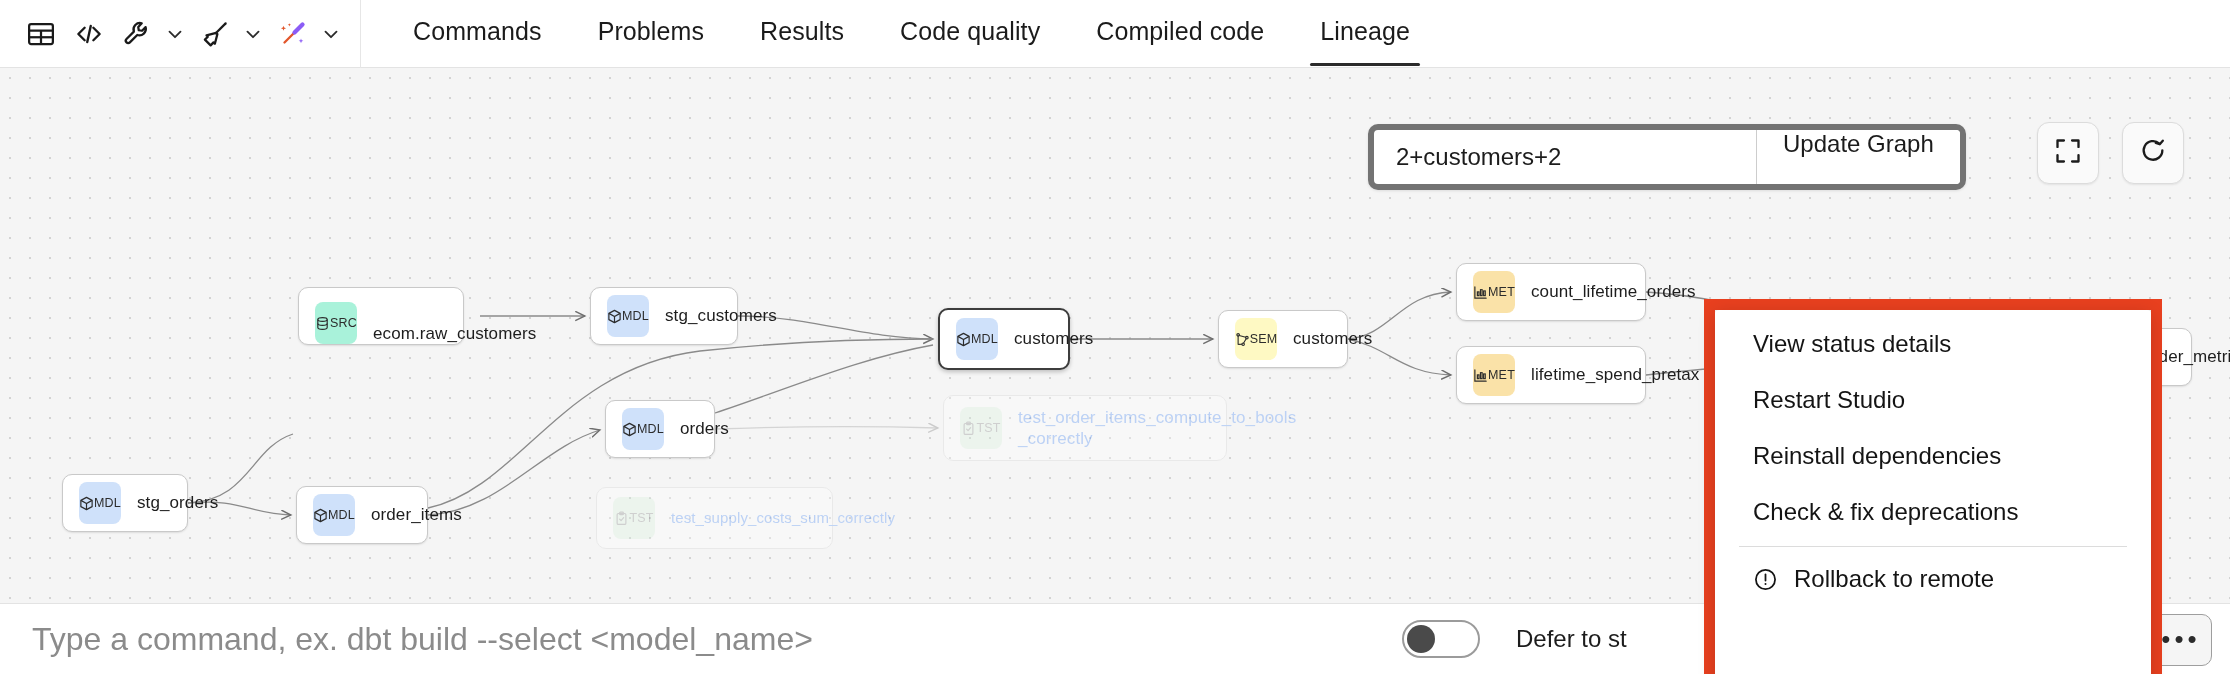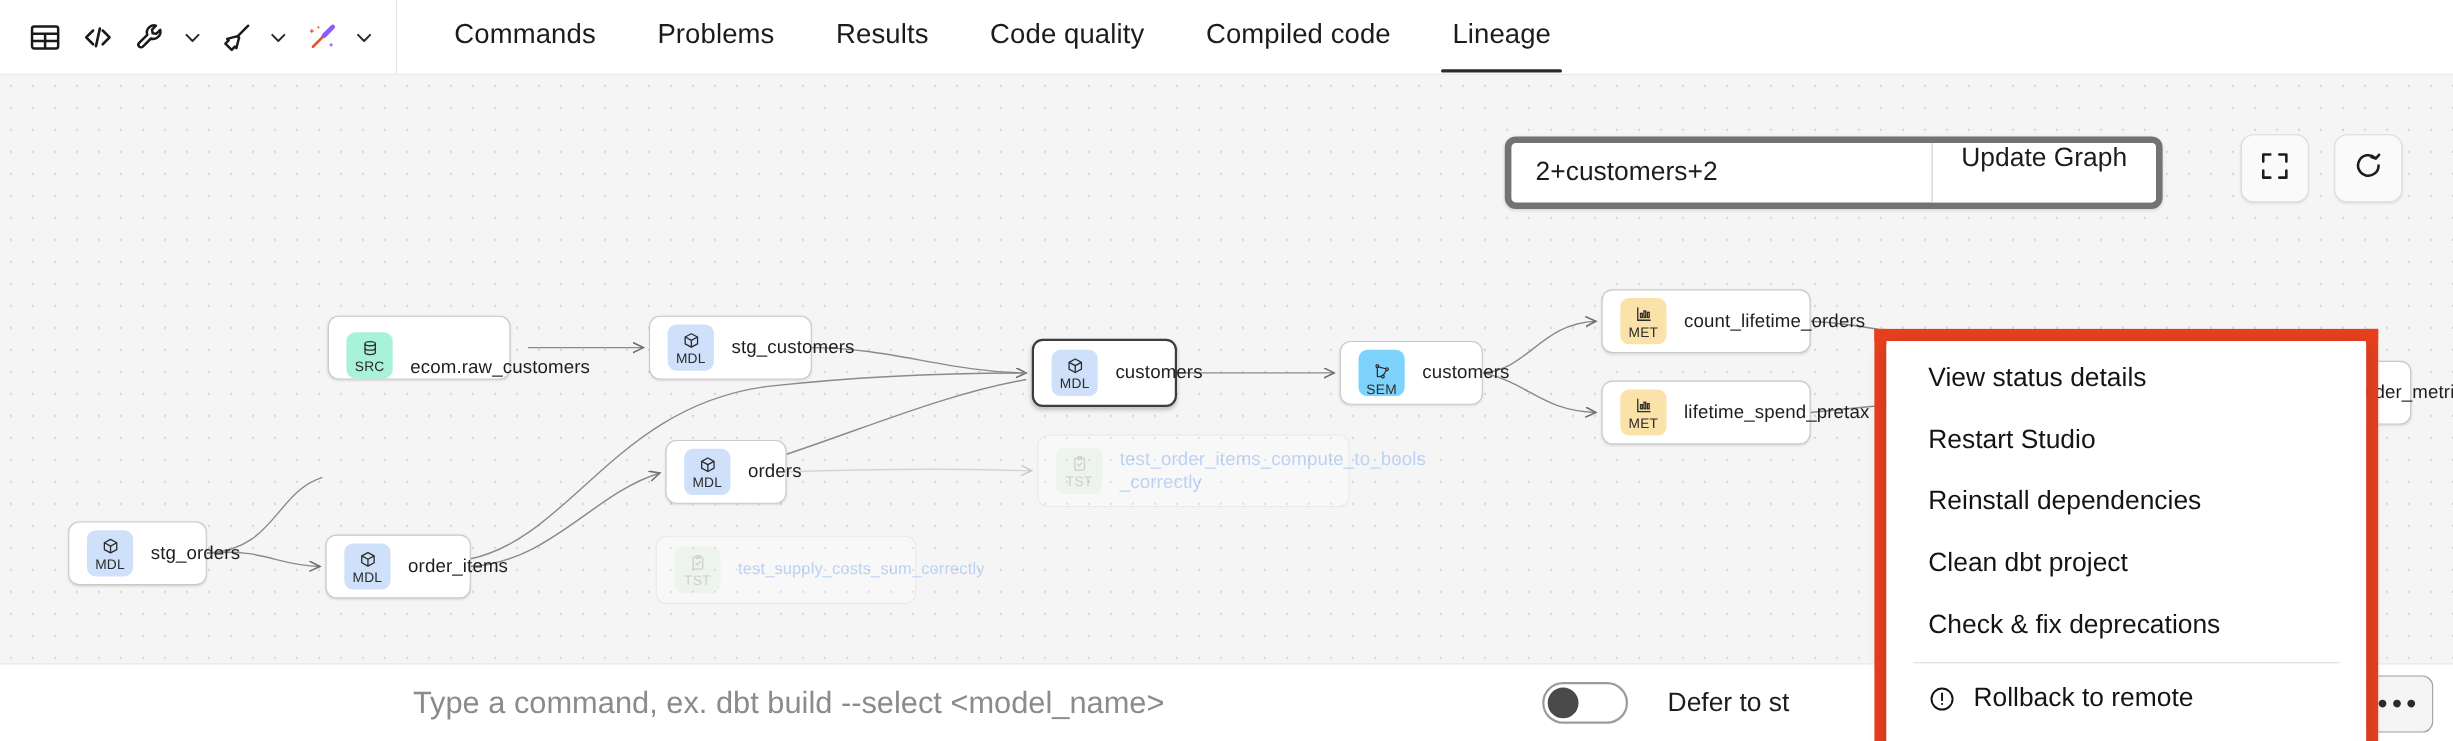--- a/index.html
+++ b/index.html
@@ -62,28 +62,28 @@
     border: 1px solid #c9c9c9;
     border-radius: 10px;
     display: flex; align-items: center;
     padding-left: 16px;
     box-shadow: 0 1px 2px rgba(0,0,0,.10);
   }
   .node.sel { border: 2px solid #3d3d3d; box-shadow: 0 2px 4px rgba(0,0,0,.22); }
   .node.ghost { opacity: .30; box-shadow:none; border-color:#cfcfcf; }
   .badge {
     width: 42px; min-width:42px; height: 42px; border-radius: 8px;
-    display:flex; flex-direction:column; align-items:center; justify-content:center;
+    display:flex; flex-direction:row; align-items:center; justify-content:center;
     gap:0px;
   }
   .badge .glyph { line-height: 1; display:flex; align-items:center; justify-content:center; height:19px;}
   .badge .btxt { font-size: 12.5px; font-weight: 400; color:#2c2c2c; line-height:1; margin-top:1px; letter-spacing:.2px;}
   .badge.src { background:#a9f2da; }
   .badge.mdl { background:#cfe1fa; }
-  .badge.sem { background:#7dd3fc;justify-content:flex-end; }
+  .badge.sem { background:#fef9c3; }
   .badge.met { background:#fae2a8; }
   .badge.svo { background:#f7dfc0; }
   .badge.tst { background:#d8f3dd;text-align:right; }
   .badge.tst .btxt, .badge.tst .glyph { color:#7a7a7a; }
   .node-label {
     margin-left: 16px; font-size: 17px; color:#1d1d1d;
     white-space: pre-line; line-height: 1.25; letter-spacing:.1px;
   }
   .node.ghost .node-label { color:#3b82f6; }
 
@@ -113,23 +113,22 @@
   }
 
   
   .bottombar {
     position:absolute; left:0; top: 603px; width:2230px; height: 71px;
     background:#ffffff; border-top: 1px solid #e3e3e3;
     display:flex; align-items:center;
   }
   .cmd-input {
     border:none; outline:none; background:transparent;
-    margin-left: 32px; width: 1370px; font-size: 28px; color:#c2410c;
+    margin-left: 32px; width: 1370px; font-size: 32px; color:#c2410c;
     font-family:"Liberation Sans", sans-serif;
-    text-align:center;
   }
   .cmd-input::placeholder { color:#8b8b8b; }
   .toggle {
     width: 78px; height: 38px; border-radius: 19px; border:2px solid #9b9b9b;
     background:#ffffff; position:relative; cursor:pointer; flex:none;
   }
   .toggle .knob {
     position:absolute; left: 3px; top: 3px; width: 28px; height: 28px;
     border-radius:50%; background:#4a4a4a;
   }
@@ -492,23 +491,20 @@
     <div class="mi">
       <span>View status details</span>
     </div>
     <div class="mi">
       <span>Restart Studio</span>
     </div>
     <div class="mi">
       <span>Reinstall dependencies</span>
     </div>
     <div class="mi">
-      <span>Clean dbt project</span>
-    </div>
-    <div class="mi">
       <span>Check &amp; fix deprecations</span>
     </div>
     <div class="menu-sep"></div>
     <div class="mi">
       <span class="mi-icon">
         <svg width="25" height="25" viewBox="0 0 24 24" fill="none" stroke="#141414" stroke-width="1.7" stroke-linecap="round">
           <circle cx="12" cy="12" r="9.2"></circle>
             <line x1="12" y1="7.2" x2="12" y2="13"></line>
             <circle cx="12" cy="16.3" r="0.95" fill="#141414" stroke="none"></circle>
         </svg>

